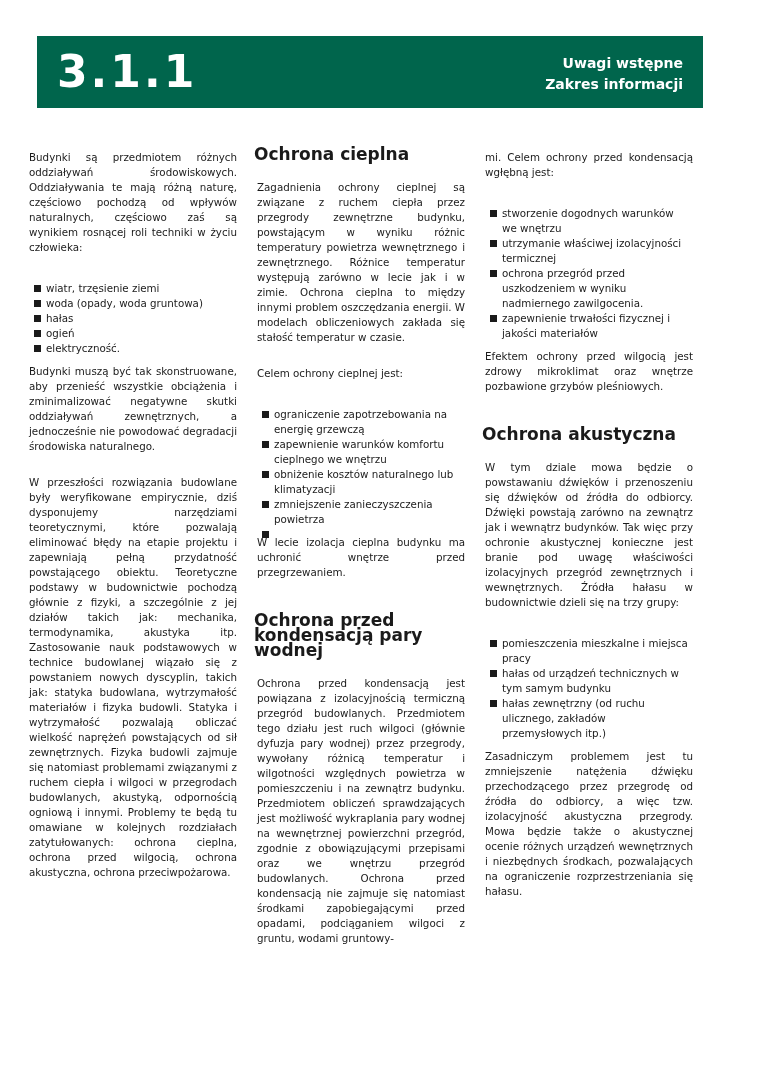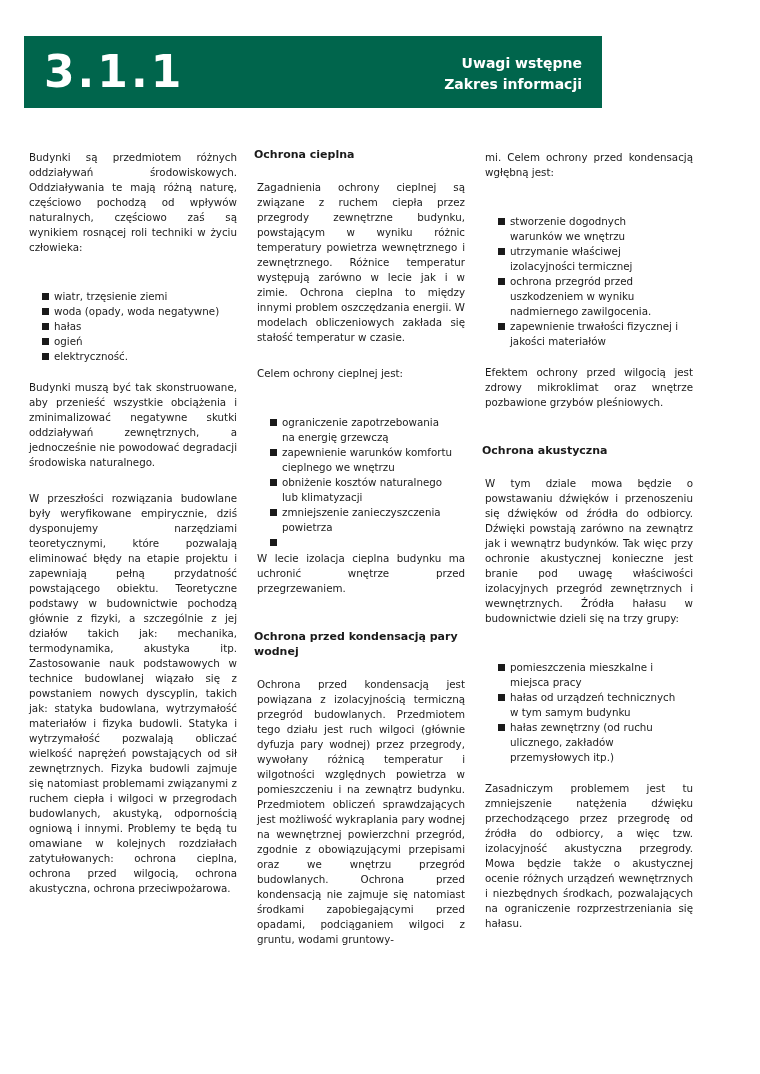--- a/index.html
+++ b/index.html
@@ -1,28 +1,28 @@
 <!DOCTYPE html>
 <html><head>
 <meta charset="utf-8">
 <style>
   html, body { margin: 0; padding: 0; background: #ffffff; }
   body { width: 760px; height: 1074px; position: relative; overflow: hidden;
          font-family: "DejaVu Sans", sans-serif; color: #1a1a1a; }
-  .header { position: absolute; left: 24px; top: 36px; width: 578px; height: 72px;
+  .header { position: absolute; left: 37px; top: 36px; width: 666px; height: 72px;
             background: #00654c; color: #ffffff; }
   .header .num { position: absolute; left: 20px; top: 10px; font-family: "DejaVu Sans", sans-serif;
                  font-weight: bold; font-size: 44px; letter-spacing: 3px; line-height: 52px; }
   .header .titles { position: absolute; right: 20px; top: 17px; text-align: right;
                     font-weight: bold; font-size: 14px; line-height: 21px; }
   .col { position: absolute; top: 147px; width: 214px; font-size: 10.3px; line-height: 15px; }
   .col p { margin: 3px; text-align: justify; }
   .col .gap { height: 15px; }
-  .col h3 { margin: 0; font-size: 11px; font-weight: bold; line-height: 15px; }
-  .col ul { list-style: none; margin: 16px; padding: 0; }
+  .col h3 { margin: 0; font-size: 17px; font-weight: bold; line-height: 15px; }
+  .col ul { list-style: none; margin: 8px; padding: 0; }
   .col li { position: relative; padding-left: 12px; text-align: left; }
   .col li .sq { position: absolute; left: 0; top: 4px; width: 7px; height: 7px; background: #1a1a1a; }
   #c1 { left: 26px; }
   #c2 { left: 254px; }
   #c3 { left: 482px; }
 </style>
 </head>
 <body>
 
 <div class="header">
@@ -32,21 +32,21 @@
     <div>Zakres informacji</div>
   </div>
 </div>
 
 <div class="col" id="c1">
   <p>Budynki są przedmiotem różnych oddziaływań środowiskowych. Oddziaływania te mają różną naturę, częściowo pochodzą od wpływów naturalnych, częściowo zaś są wynikiem rosnącej roli techniki w życiu człowieka:</p>
   <div class="gap"></div>
   <ul>
     <li><span class="sq"></span><span>wiatr, trzęsienie ziemi</span></li>
     <li><span class="sq"></span></li>
-    <li><span class="sq"></span><span>woda (opady, woda negatywne)</span></li>
+    <li><span class="sq"></span><span>woda (opady, woda gruntowa)</span></li>
     <li><span class="sq"></span><span>hałas</span></li>
     <li><span class="sq"></span><span>ogień</span></li>
     <li><span class="sq"></span><span>elektryczność.</span></li>
   </ul>
   <p>Budynki muszą być tak skonstruowane, aby przenieść wszystkie obciążenia i zminimalizować negatywne skutki oddziaływań zewnętrznych, a jednocześnie nie powodować degradacji środowiska naturalnego.</p>
   <div class="gap"></div>
   <p>W przeszłości rozwiązania budowlane były weryfikowane empirycznie, dziś dysponujemy narzędziami teoretycznymi, które pozwalają eliminować błędy na etapie projektu i zapewniają pełną przydatność powstającego obiektu. Teoretyczne podstawy w budownictwie pochodzą głównie z fizyki, a szczególnie z jej działów takich jak: mechanika, termodynamika, akustyka itp. Zastosowanie nauk podstawowych w technice budowlanej wiązało się z powstaniem nowych dyscyplin, takich jak: statyka budowlana, wytrzymałość materiałów i fizyka budowli. Statyka i wytrzymałość pozwalają obliczać wielkość naprężeń powstających od sił zewnętrznych. Fizyka budowli zajmuje się natomiast problemami związanymi z ruchem ciepła i wilgoci w przegrodach budowlanych, akustyką, odpornością ogniową i innymi. Problemy te będą tu omawiane w kolejnych rozdziałach zatytułowanych: ochrona cieplna, ochrona przed wilgocią, ochrona akustyczna, ochrona przeciwpożarowa.</p>
 </div>
 
 <div class="col" id="c2">

